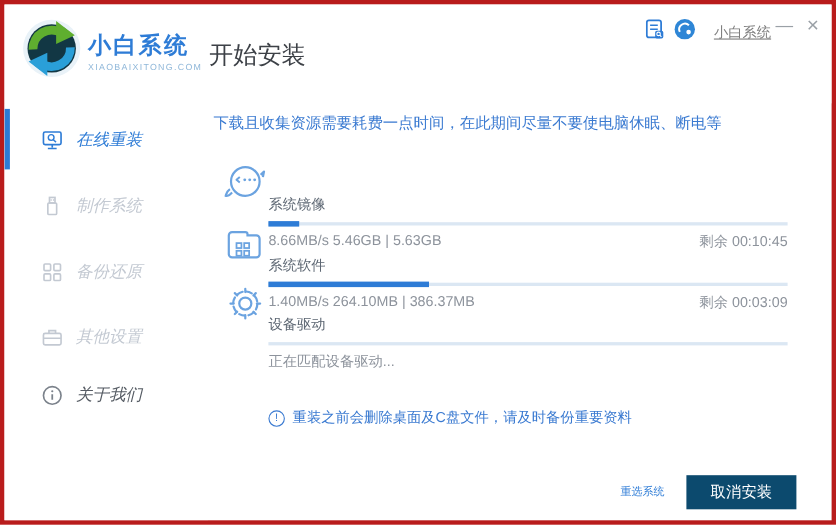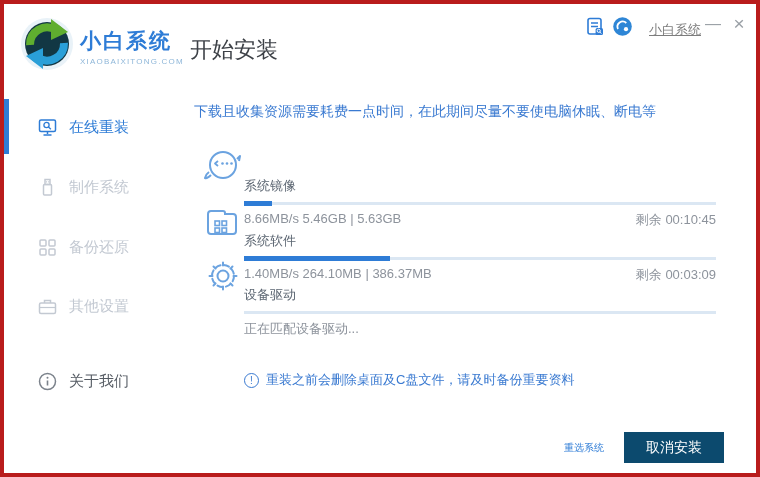--- a/index.html
+++ b/index.html
@@ -16,24 +16,24 @@
   .ctrl-icon { position:absolute; cursor:pointer; }
   .ctrl-feedback { left:583px; top:13px; }
   .ctrl-service  { left:609px; top:13px; }
   .disclaimer { position:absolute; left:645px; top:17px; font-size:13px; color:#7d7d7d; text-decoration:underline; cursor:pointer; }
   .btn-min { position:absolute; left:701px; top:11px; width:16px; height:18px; color:#9aa0a6; font-size:16px; text-align:center; cursor:pointer; }
   .btn-close { position:absolute; left:726px; top:10px; width:18px; height:20px; color:#9aa0a6; font-size:19px; line-height:20px; text-align:center; cursor:pointer; }
 
   
   .sidebar { position:absolute; top:90px; left:0; width:185px; bottom:0; background:#fff; }
   .accent-bar { position:absolute; left:0; top:5px; width:5px; height:55px; background:#2e7cd6; }
-  .side-item { position:absolute; left:0; height:30px; width:100%; display:flex; align-items:center; padding-left:34px; cursor:pointer; }
+  .side-item { position:absolute; left:0; height:30px; width:100%; display:flex; align-items:center; padding-left:34px; cursor:pointer;font-style:italic; }
   .side-item .icon { width:19px; height:19px; margin-right:12px; flex:0 0 auto; }
   .side-item span.lbl { font-size:15px; }
-  .it0 { top:18px; }  .it1 { top:78px; }  .it2 { top:138px; }  .it3 { top:197px; }  .it4 { top:272px; }
+  .it0 { top:18px; }  .it1 { top:78px; }  .it2 { top:138px; }  .it3 { top:197px; }  .it4 { top:250px; }
   .state-active .lbl { color:#2e7cd6; }
   .state-disabled .lbl { color:#c3c9d2; }
   .state-normal .lbl { color:#555b63; }
 
   
   .main { position:absolute; top:90px; left:185px; right:0; bottom:0; }
   .notice { position:absolute; top:9px; left:5px; right:15px; text-align:left; font-size:14px; color:#3a7ad1; }
   .task { position:absolute; left:15px; right:40px; height:46px; }
   .t0 { top:53px; } .t1 { top:108px; } .t2 { top:162px; }
   .task-icon { position:absolute; left:0; top:0; width:38px; height:40px; }

